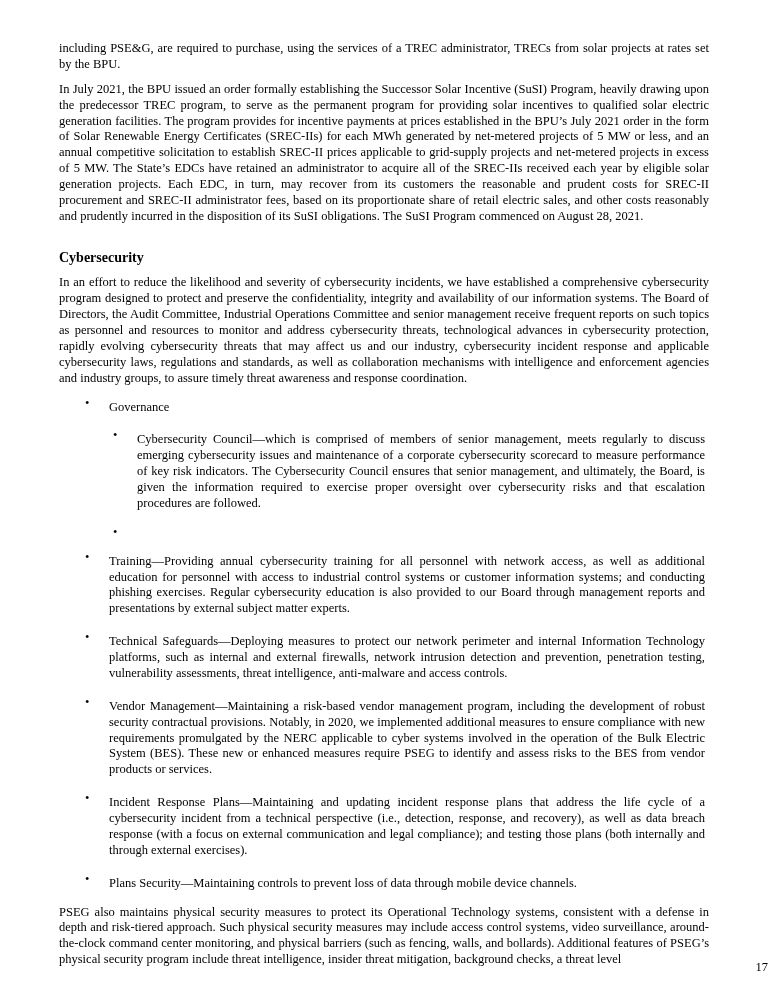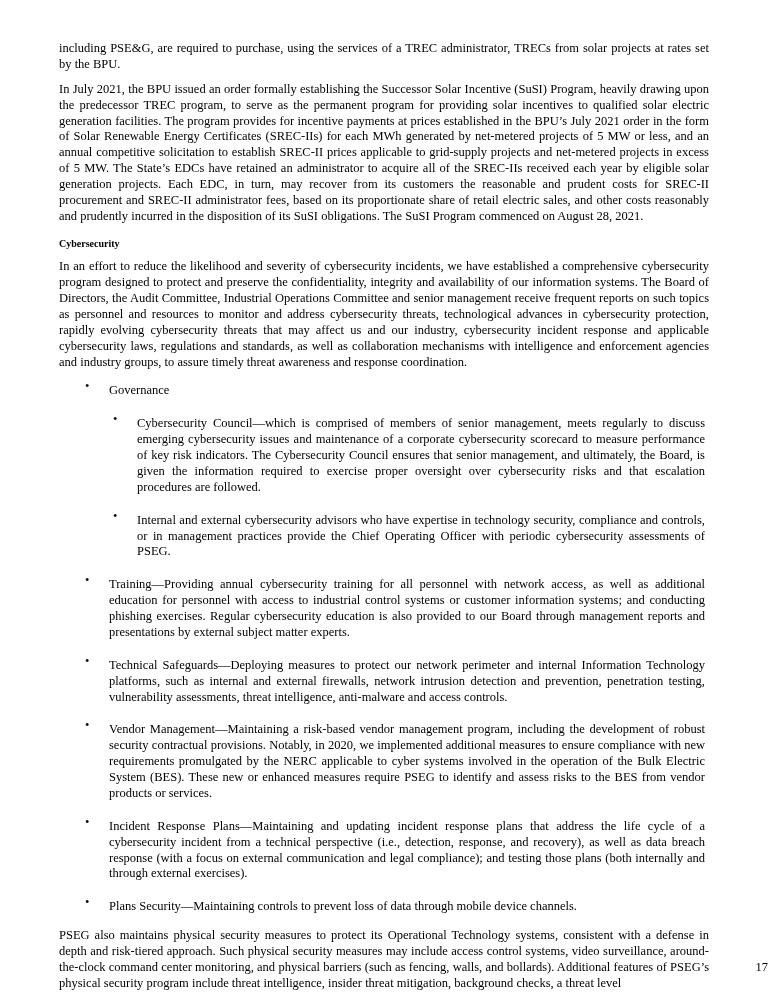--- a/index.html
+++ b/index.html
@@ -20,23 +20,23 @@
     height: 1000px;
     padding: 41px 59px 0 59px;
     font-size: 12.5px;
     line-height: 1.27;
   }
   .para {
     margin: 0 0 9px 0;
     text-align: justify;
   }
   .heading {
-    font-size: 10px;
+    font-size: 14px;
     font-weight: bold;
-    margin: 13px 0 9px 0;
+    margin: 24px 0 9px 0;
     font-family: Liberation Serif, serif;
   }
   .bullet {
     display: flex;
     margin: 0 0 9px 0;
   }
   .bullet.l1 { padding-left: 26px; }
   .bullet.l2 { padding-left: 54px; }
   .bullet .marker {
     flex: 0 0 20px;
@@ -75,21 +75,20 @@
     <p class="btext">Governance</p>
   </div>
 
   <div class="bullet l2">
     <span class="marker">•</span>
     <p class="btext">Cybersecurity Council—which is comprised of members of senior management, meets regularly to discuss emerging cybersecurity issues and maintenance of a corporate cybersecurity scorecard to measure performance of key risk indicators. The Cybersecurity Council ensures that senior management, and ultimately, the Board, is given the information required to exercise proper oversight over cybersecurity risks and that escalation procedures are followed.</p>
   </div>
 
   <div class="bullet l2">
     <span class="marker">•</span>
-    <p class="btext">Internal and external cybersecurity advisors who have expertise in technology security, compliance and controls, or in management practices provide the Chief Operating Officer with periodic cybersecurity assessments of PSEG.</p>
   </div>
 
   <div class="bullet l1">
     <span class="marker">•</span>
     <p class="btext">Training—Providing annual cybersecurity training for all personnel with network access, as well as additional education for personnel with access to industrial control systems or customer information systems; and conducting phishing exercises. Regular cybersecurity education is also provided to our Board through management reports and presentations by external subject matter experts.</p>
   </div>
 
   <div class="bullet l1">
     <span class="marker">•</span>
     <p class="btext">Technical Safeguards—Deploying measures to protect our network perimeter and internal Information Technology platforms, such as internal and external firewalls, network intrusion detection and prevention, penetration testing, vulnerability assessments, threat intelligence, anti-malware and access controls.</p>

